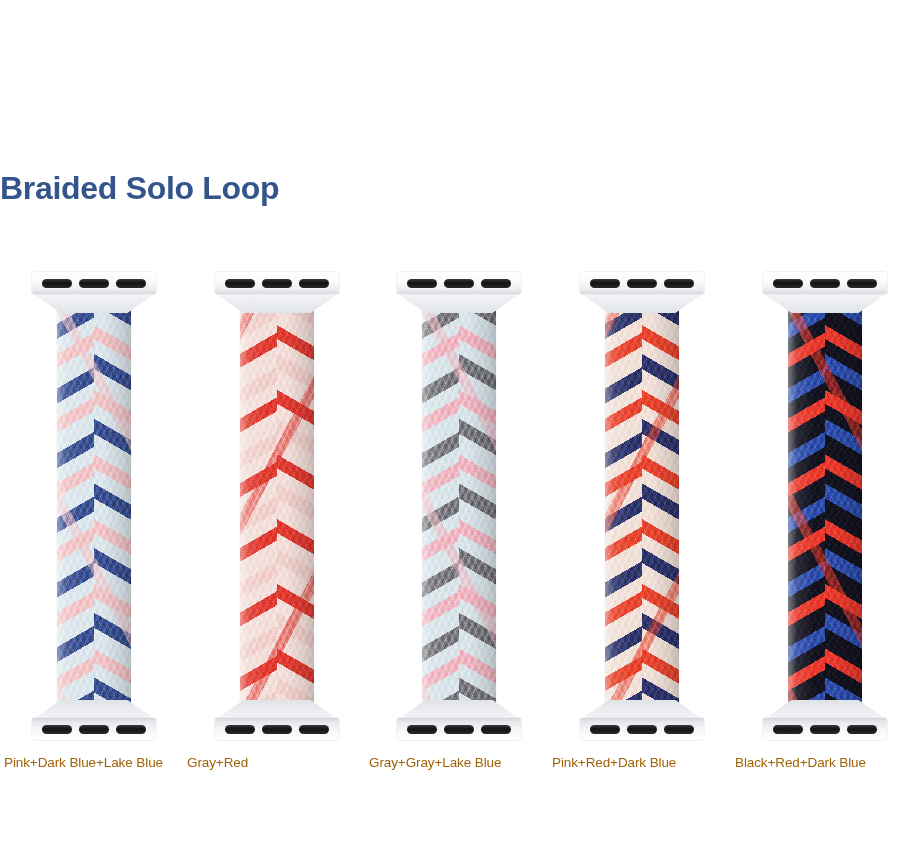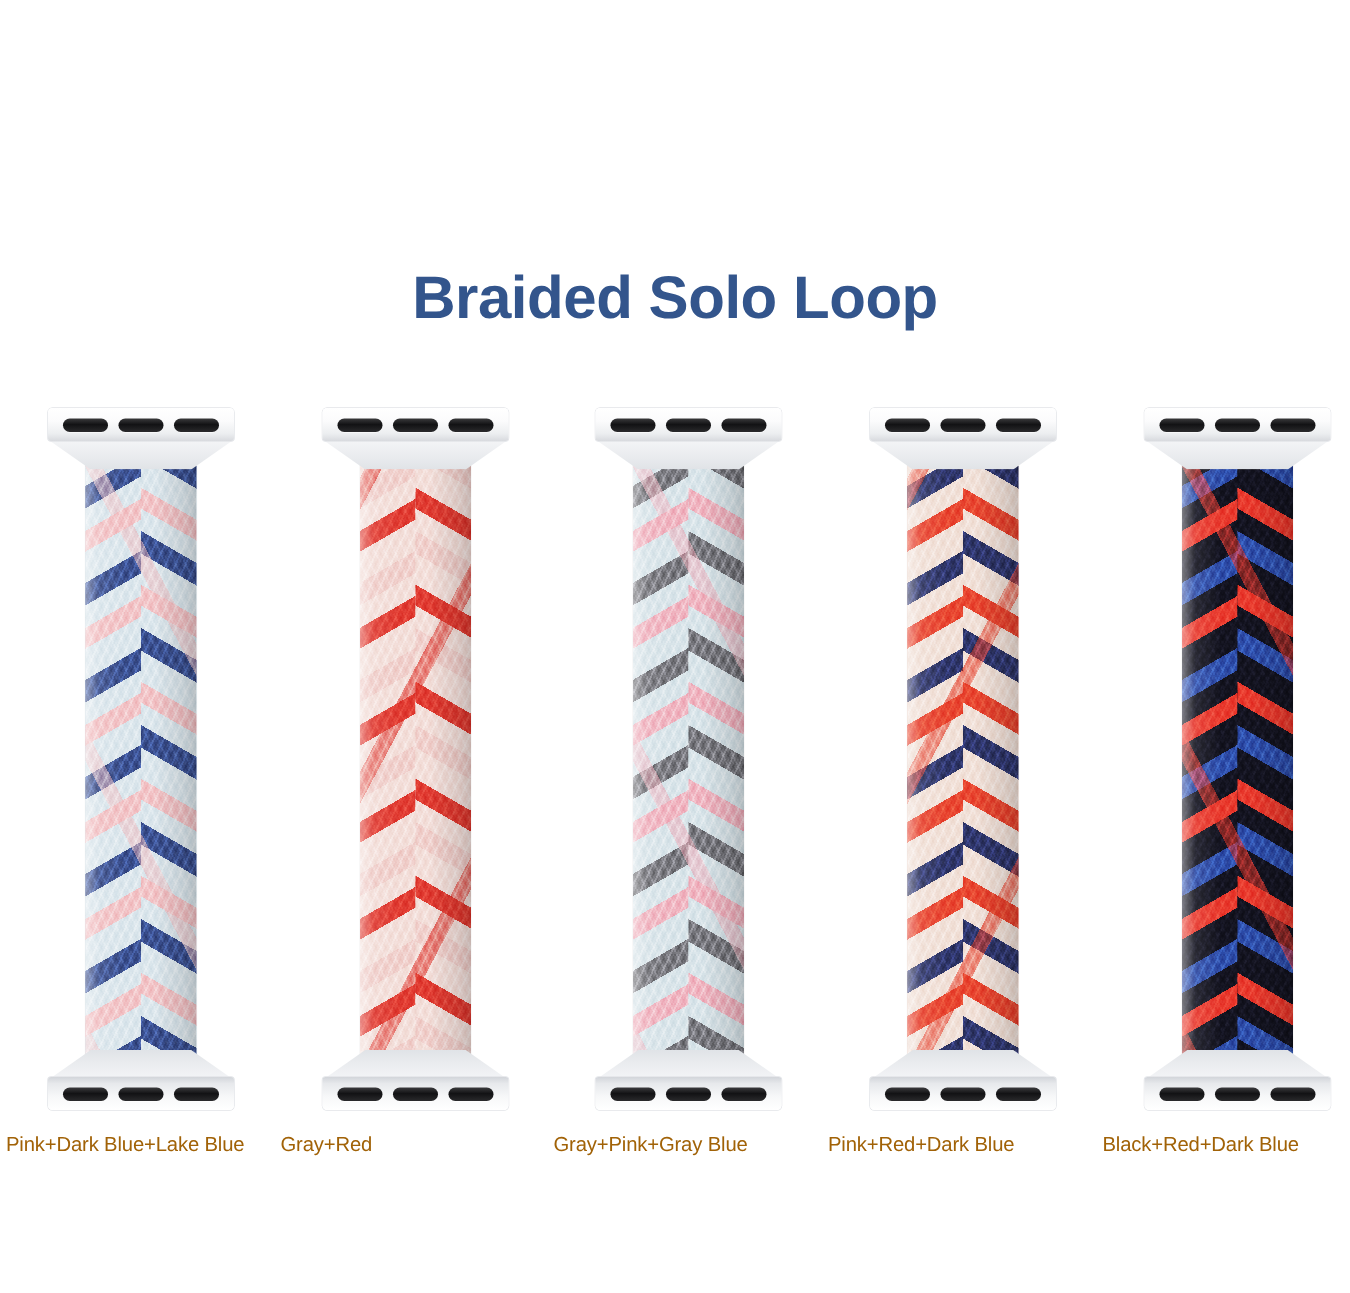--- a/index.html
+++ b/index.html
@@ -14,22 +14,22 @@
     overflow: hidden;
     font-family: "Liberation Sans", sans-serif;
     background: #ffffff;
   }
 
   #page-title {
     position: absolute;
     top: 150px;
     left: 0;
     width: 900px;
-    text-align: center;
-    font-size: 40px;
+    text-align: left;
+    font-size: 32px;
     font-weight: bold;
     color: #33558c;
     letter-spacing: -0.3px;
     line-height: 1.1;
   }
 
   #product-row {
     position: absolute;
     top: 268px;
     left: 0;
@@ -296,21 +296,21 @@
         <div class="lug-neck">
           <i></i>
         </div>
         <div class="lug-bar"></div>
         <div class="slots">
           <span></span>
           <span></span>
           <span></span>
         </div>
       </div>
-      <div class="product-label">Gray+Pink+Gray Blue</div>
+      <div class="product-label">Gray+Gray+Lake Blue</div>
     </div>
     <div class="product-item" style="left: 552px;">
       <div class="band">
         <div class="layer">
           <div style="position: absolute; inset: 0px; background: rgb(241, 224, 215);"></div>
           <div style="position: absolute; top: 0px; bottom: 0px; left: 0px; width: 50%; background-image: repeating-linear-gradient(150deg, rgb(45, 52, 104) 0px, rgb(45, 52, 104) 13px, rgb(241, 224, 215) 13px, rgb(241, 224, 215) 26px, rgb(232, 67, 46) 26px, rgb(232, 67, 46) 38px, rgb(241, 224, 215) 38px, rgb(241, 224, 215) 56px);"></div>
           <div style="position: absolute; top: 0px; bottom: 0px; right: 0px; width: 50%; background-image: repeating-linear-gradient(30deg, rgb(45, 52, 104) 0px, rgb(45, 52, 104) 13px, rgb(241, 224, 215) 13px, rgb(241, 224, 215) 26px, rgb(232, 67, 46) 26px, rgb(232, 67, 46) 38px, rgb(241, 224, 215) 38px, rgb(241, 224, 215) 56px);"></div>
           <div style="position: absolute; inset: 0px; opacity: 0.55; background-image: repeating-linear-gradient(118deg, rgba(0, 0, 0, 0) 0px, rgba(0, 0, 0, 0) 34px, rgb(232, 67, 46) 34px, rgb(232, 67, 46) 44px, rgba(0, 0, 0, 0) 44px, rgba(0, 0, 0, 0) 92px);"></div>
         </div>
         <div class="weave"></div>

